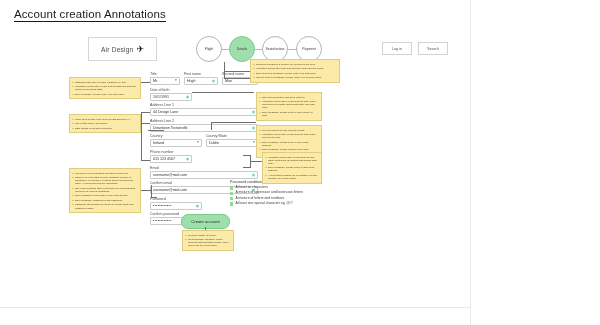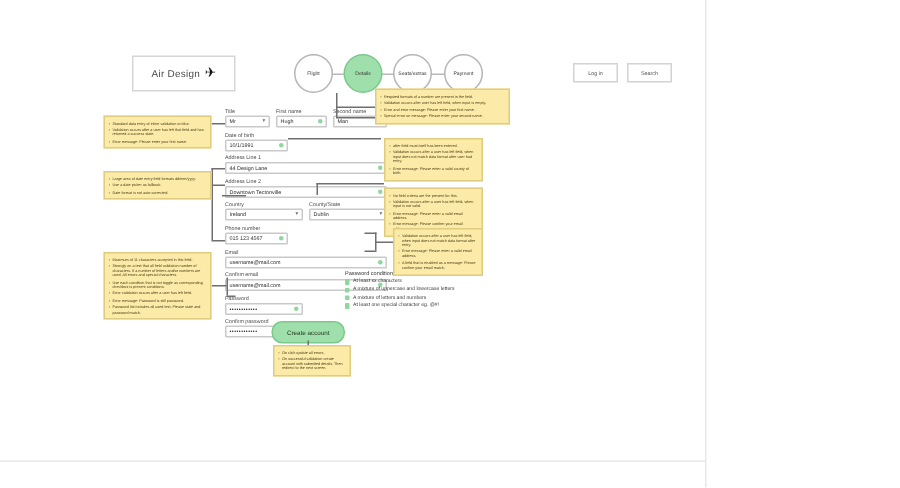--- a/index.html
+++ b/index.html
@@ -122,20 +122,21 @@
   
   .ln{position:absolute;background:#6f6f6f;}
   .lnh{height:.7px;}
   .lnv{width:.7px;}
 </style>
 </head>
 <body>
 
 <div class="canvas">
 
+  <div class="page-title">Account creation Annotations</div>
 
   <div class="logo-box">
     <span class="logo-text">Air Design</span>
     <span class="plane">✈</span>
   </div>
 
   <div class="stepper">
     <div class="step-line"></div>
     <div class="step step-1">
         <span>Flight</span>

